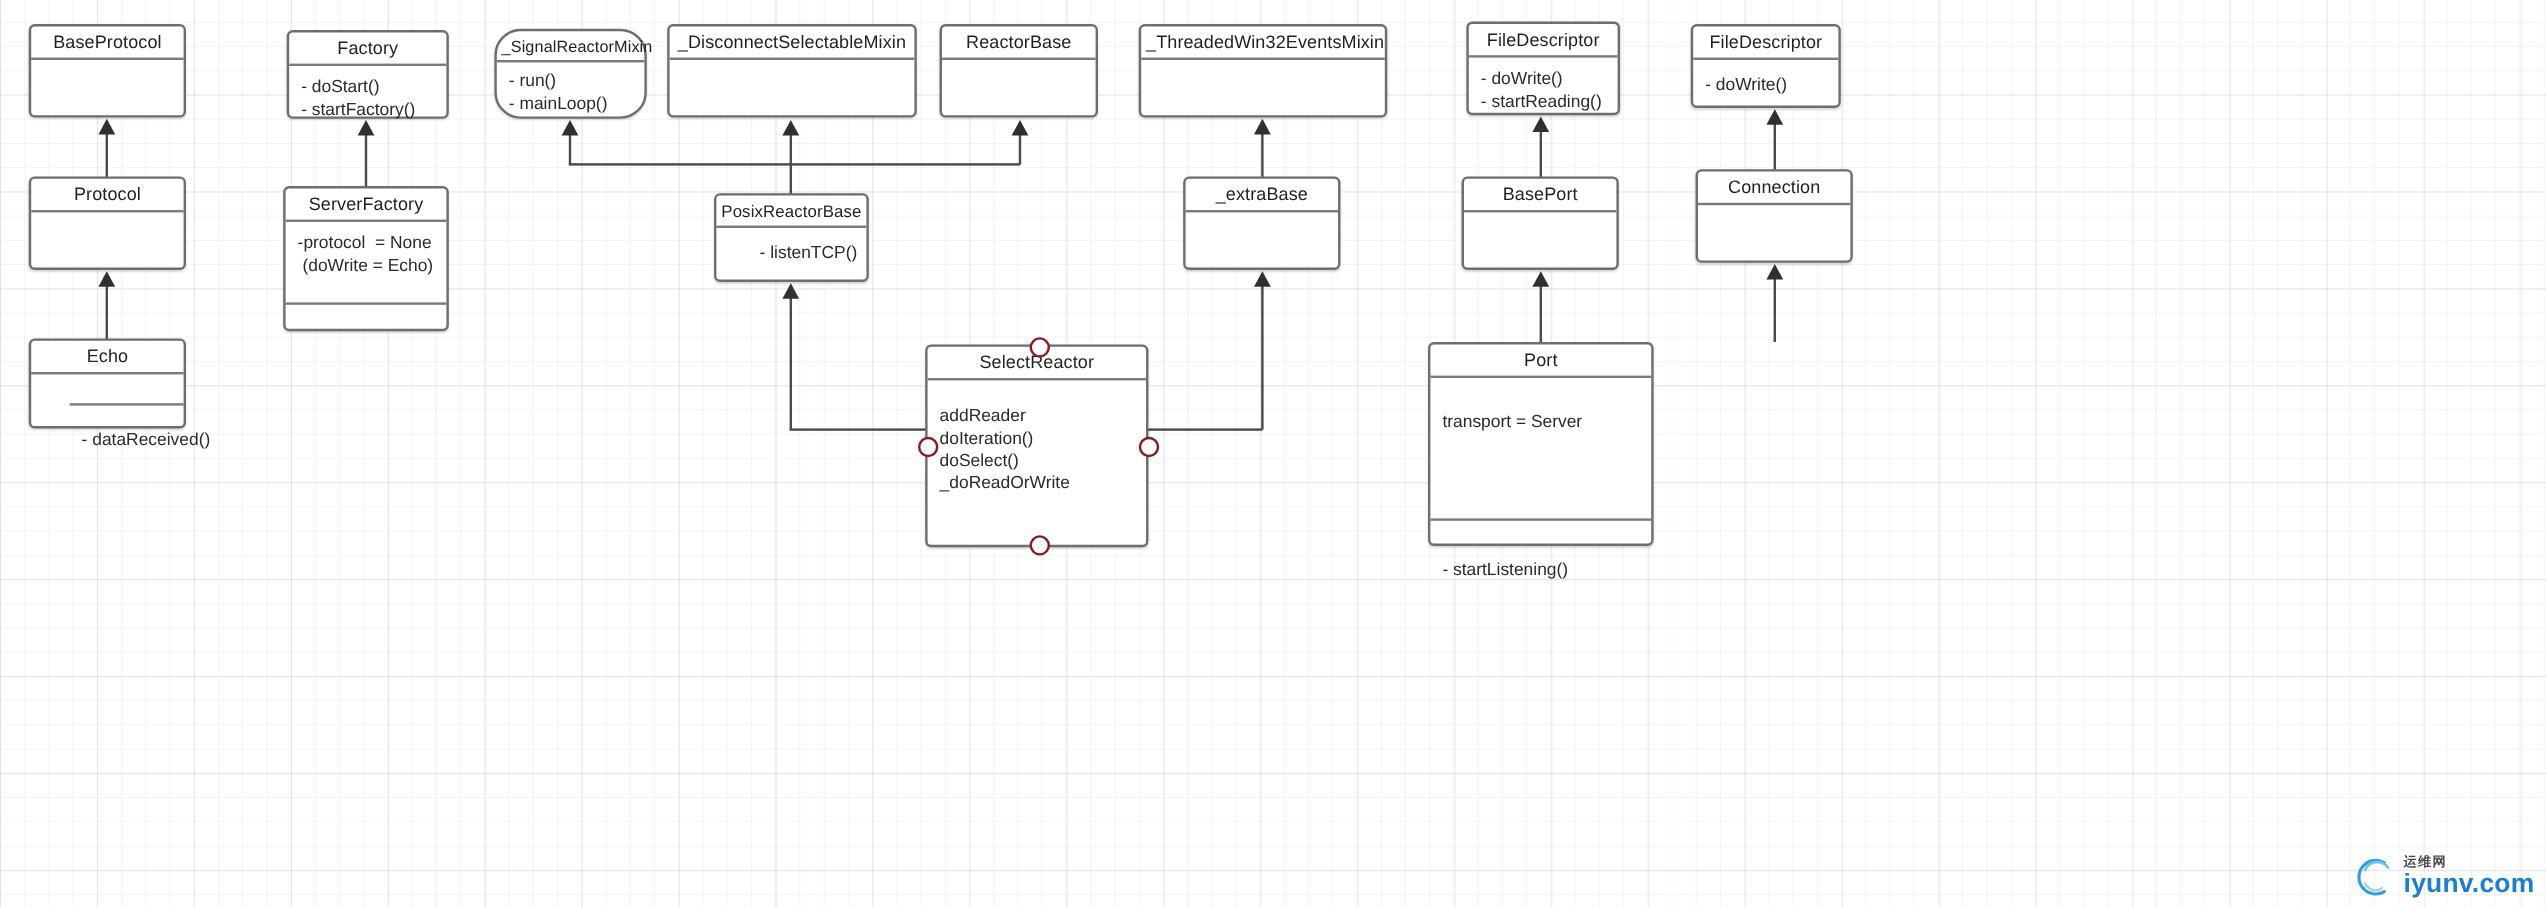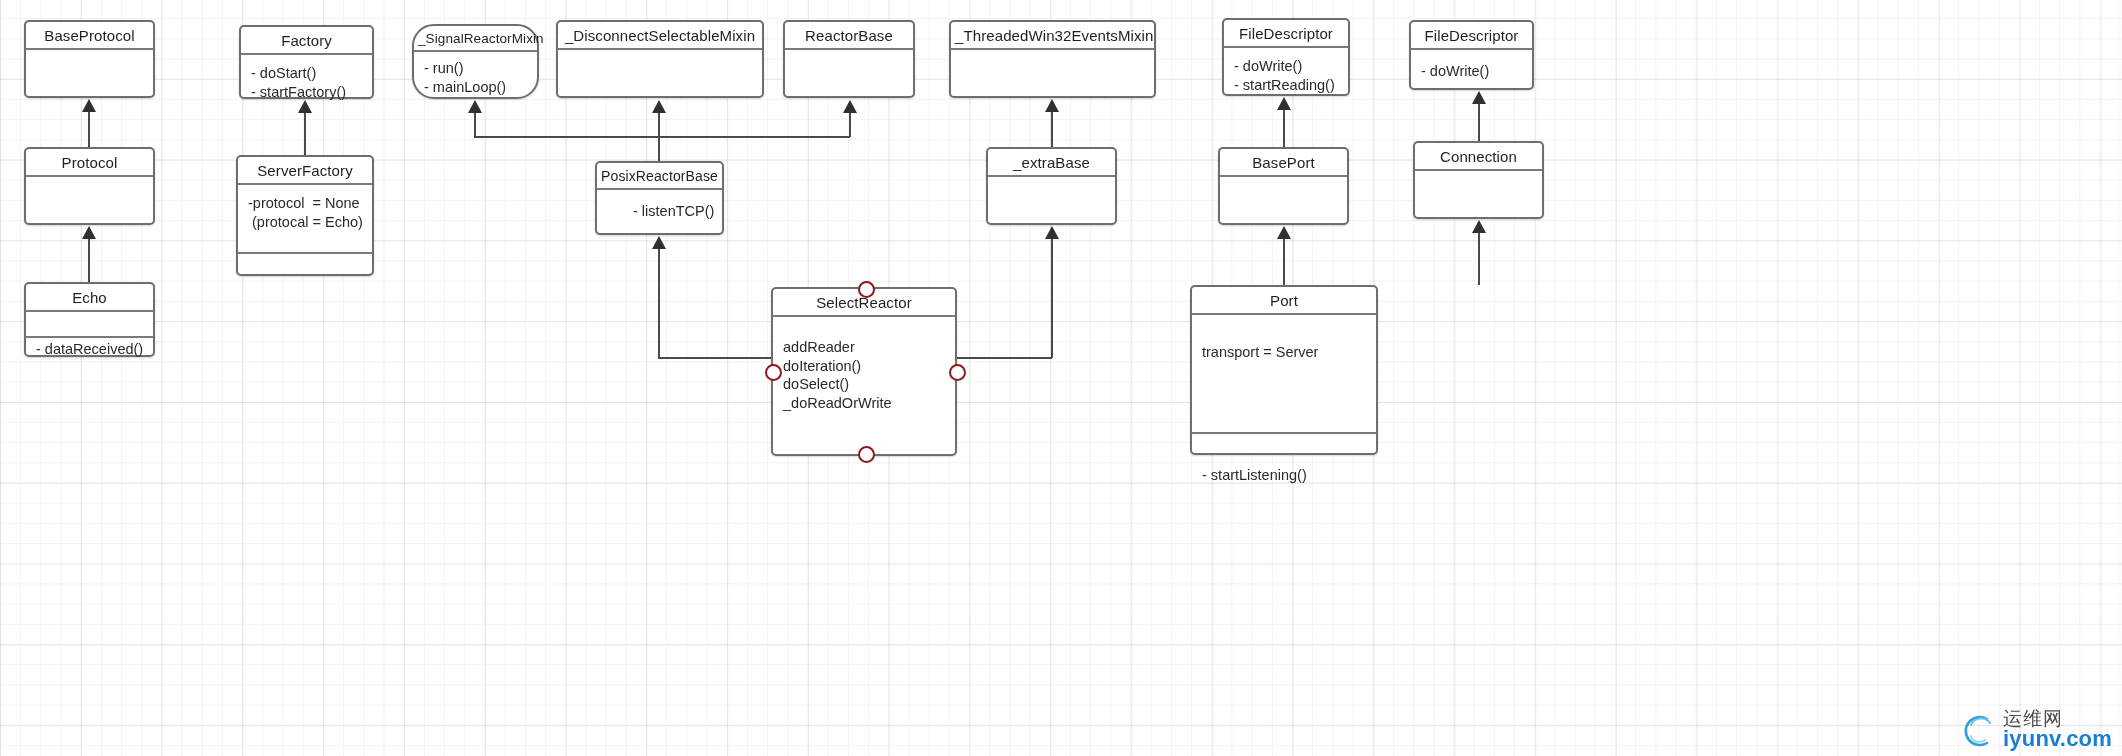--- a/index.html
+++ b/index.html
@@ -104,23 +104,24 @@
     gap: 4px;
     z-index: 30;
     user-select: none;
   }
   #watermark .wm-text {
     display: flex;
     flex-direction: column;
     line-height: 1.0;
   }
   #watermark .wm-cn {
-    font-size: 19px;
+    font-size: 11px;
     color: #4a4a4a;
     letter-spacing: 1px;
+    font-weight: bold;
   }
   #watermark .wm-en {
     font-size: 22px;
     font-weight: bold;
     color: #1a7fd4;
     letter-spacing: .2px;
   }
 </style>
 </head>
 <body>
@@ -173,31 +174,31 @@
   </div>
 
   <div class="uml-box" style="left:24px; top:147px; width:131px; height:78px;">
     <div class="uml-title">Protocol</div>
     <div class="uml-compartment empty"></div>
   </div>
 
   <div class="uml-box" style="left:24px; top:282px; width:131px; height:75px;">
     <div class="uml-title">Echo</div>
     <div class="uml-compartment empty" style="flex:0 0 24px;"></div>
-    <div class="uml-compartment" style="padding-top:2px;"><span>- dataReceived()</span></div>
+    <div class="uml-compartment" style="padding-top:20px;margin-left:32px;"><span>- dataReceived()</span></div>
   </div>
 
   <div class="uml-box" style="left:239px; top:25px; width:135px; height:74px;">
     <div class="uml-title">Factory</div>
     <div class="uml-compartment"><span>- doStart()</span><br><span>- startFactory()</span></div>
   </div>
 
   <div class="uml-box" style="left:236px; top:155px; width:138px; height:121px;">
     <div class="uml-title">ServerFactory</div>
-    <div class="uml-compartment" style="flex:0 0 52px;"><span>-protocol  = None</span><br><span> (protocal = Echo)</span></div>
+    <div class="uml-compartment" style="flex:0 0 52px;"><span>-protocol  = None</span><br><span> (doWrite = Echo)</span></div>
     <div class="uml-compartment empty"></div>
   </div>
 
   <div class="uml-box" style="left:412px; top:24px; width:127px; height:75px;border-radius:22px;">
     <div class="uml-title" style="font-size:13.5px;">_SignalReactorMixin</div>
     <div class="uml-compartment" style="padding-top:7px;"><span>- run()</span><br><span>- mainLoop()</span></div>
   </div>
 
   <div class="uml-box" style="left:556px; top:20px; width:208px; height:78px;">
     <div class="uml-title">_DisconnectSelectableMixin</div>

